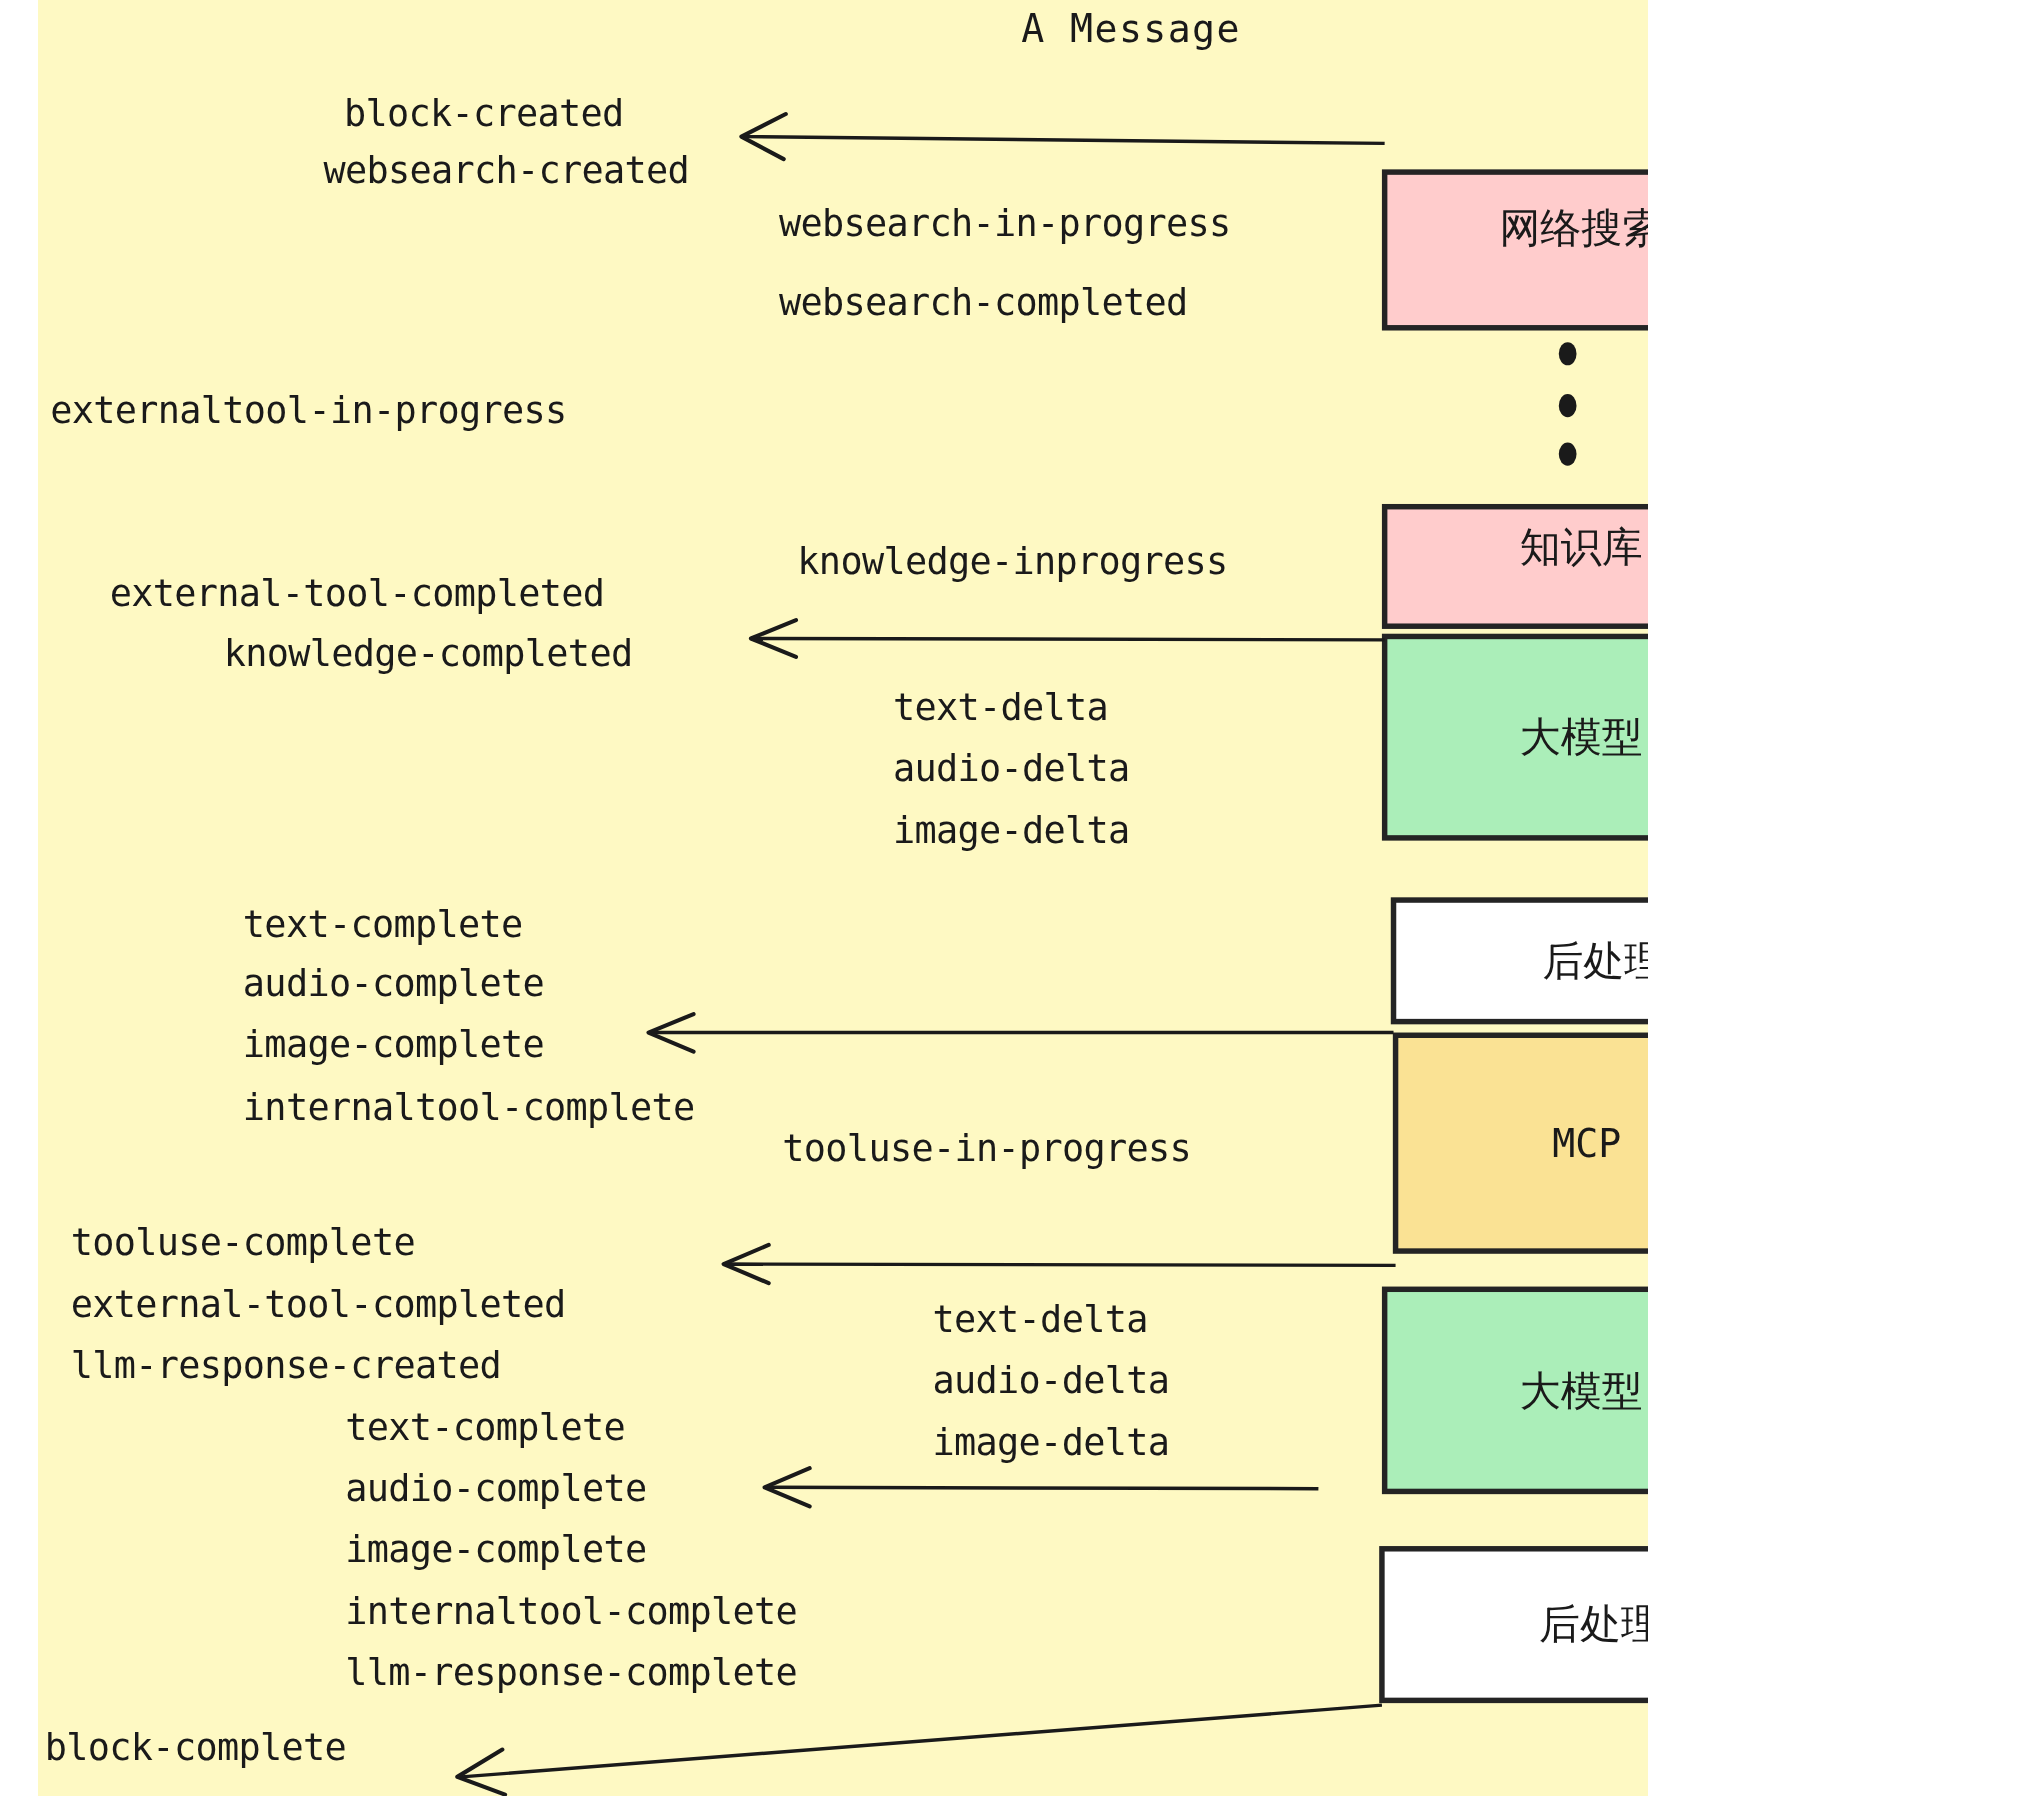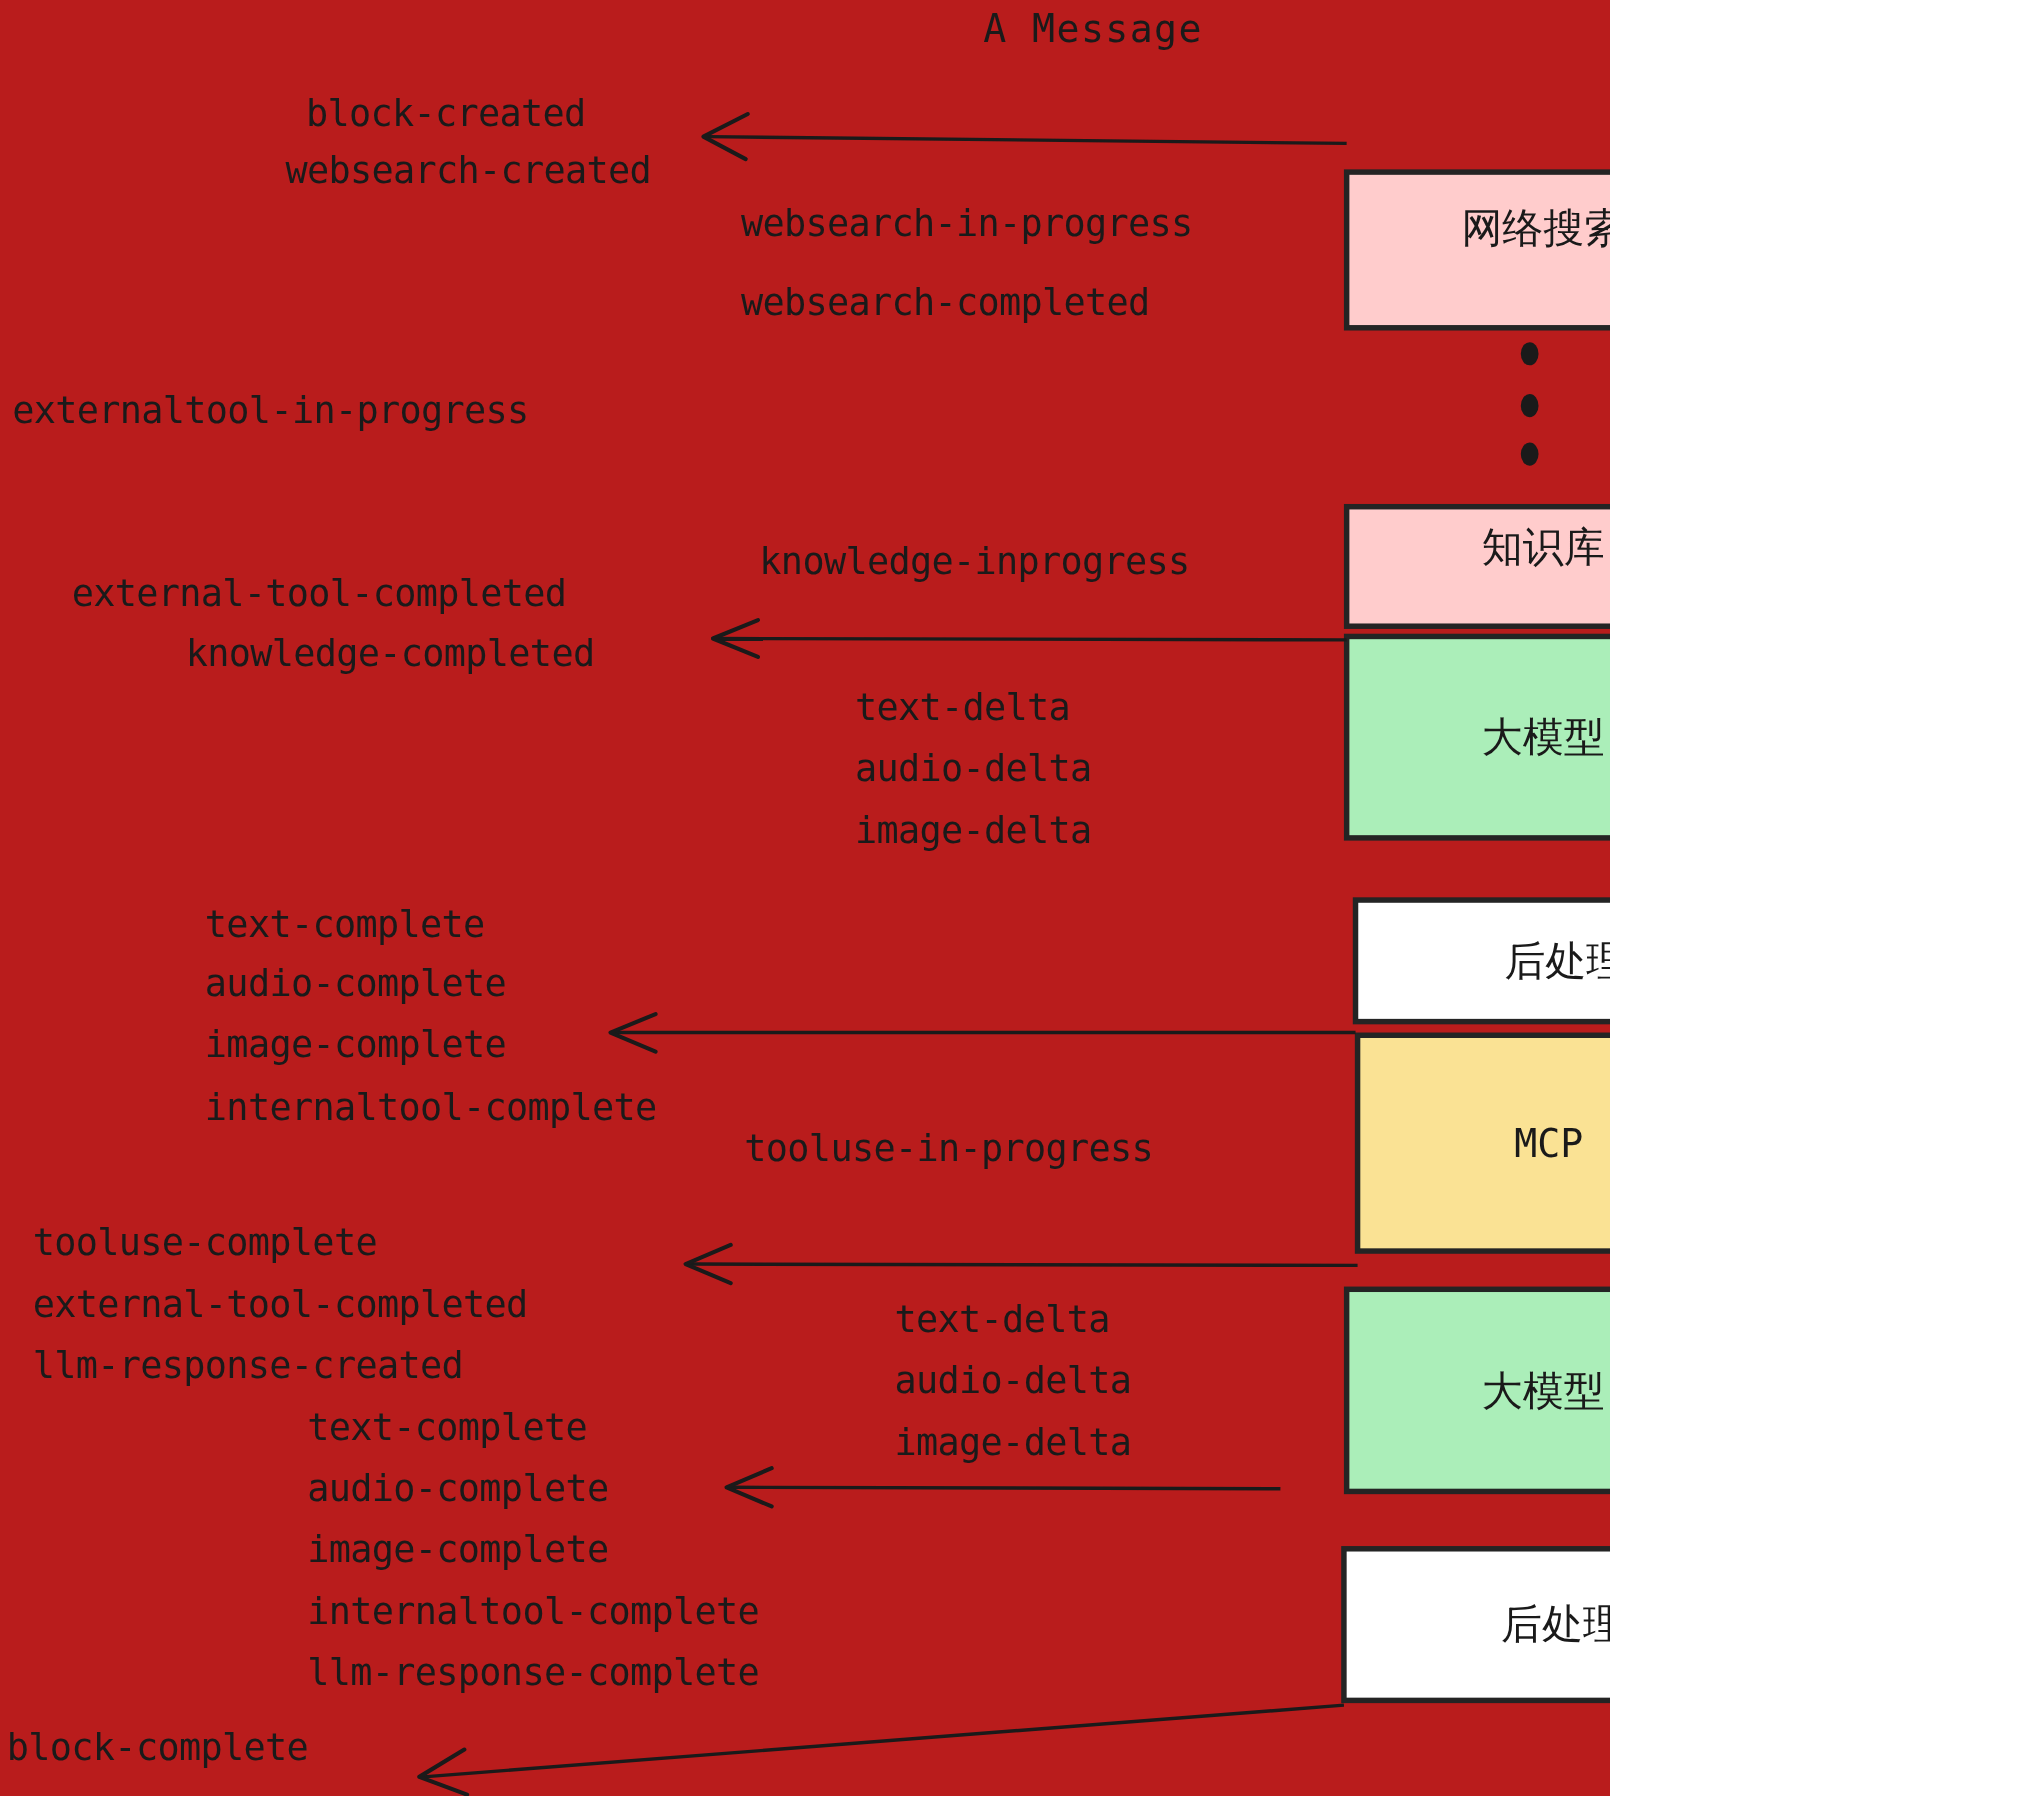--- a/index.html
+++ b/index.html
@@ -7,22 +7,23 @@
     padding: 0;
     background: #ffffff;
   }
   body {
     font-family: "DejaVu Sans Mono", monospace;
   }
   #canvas {
     position: relative;
     width: 1610px;
     height: 1796px;
-    background: #b91c1c;
+    background: #fef9c3;
     overflow: hidden;
+    margin-left: 38px;
   }
   svg#diagram {
     position: absolute;
     left: 0;
     top: 0;
     width: 2035px;
     height: 1796px;
   }
   .evt {
     font-family: "DejaVu Sans Mono", monospace;

